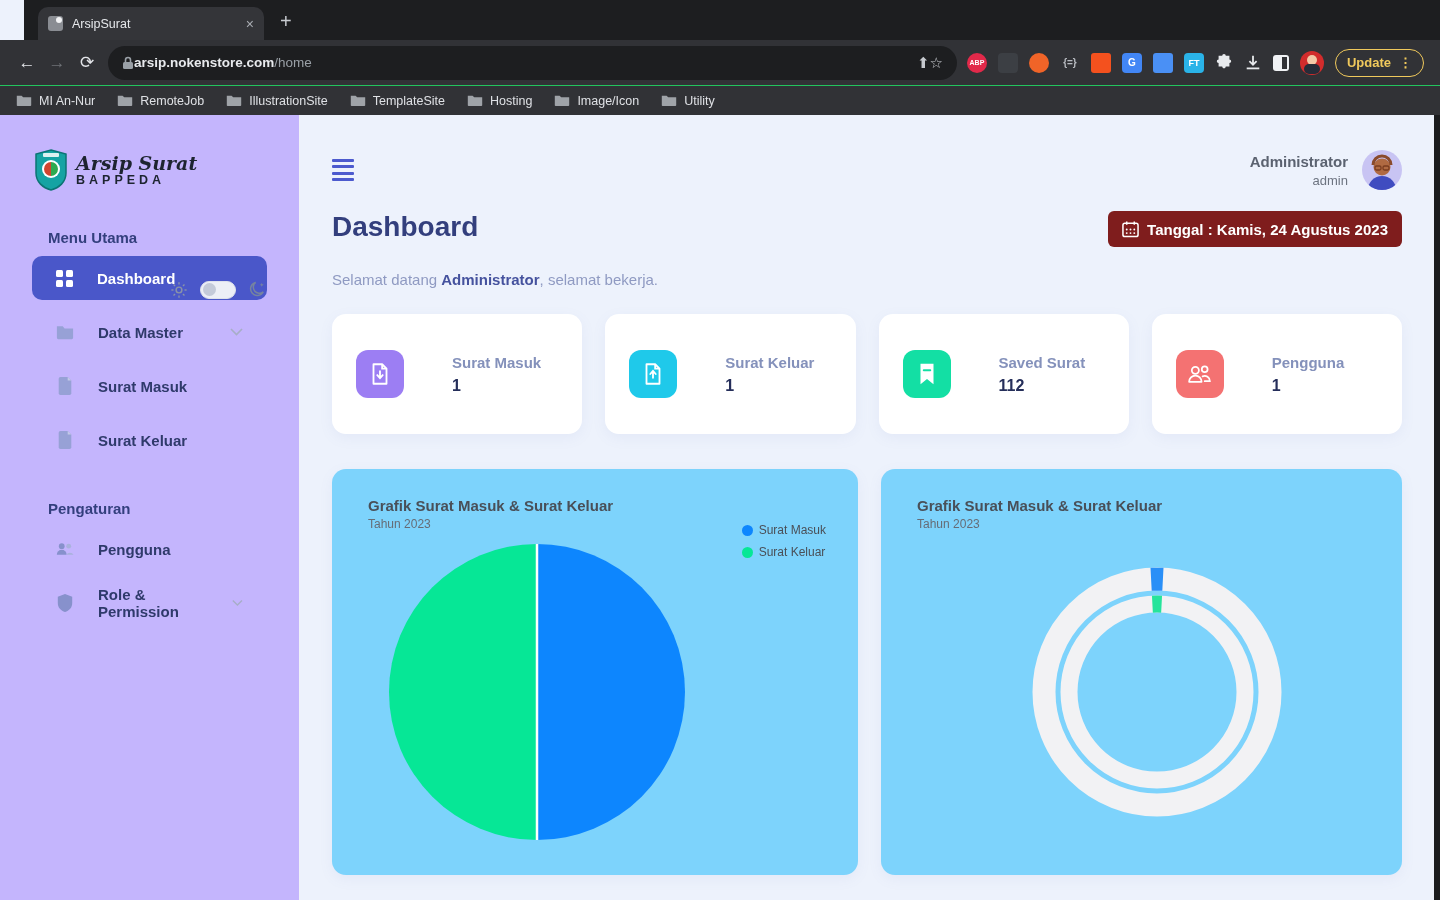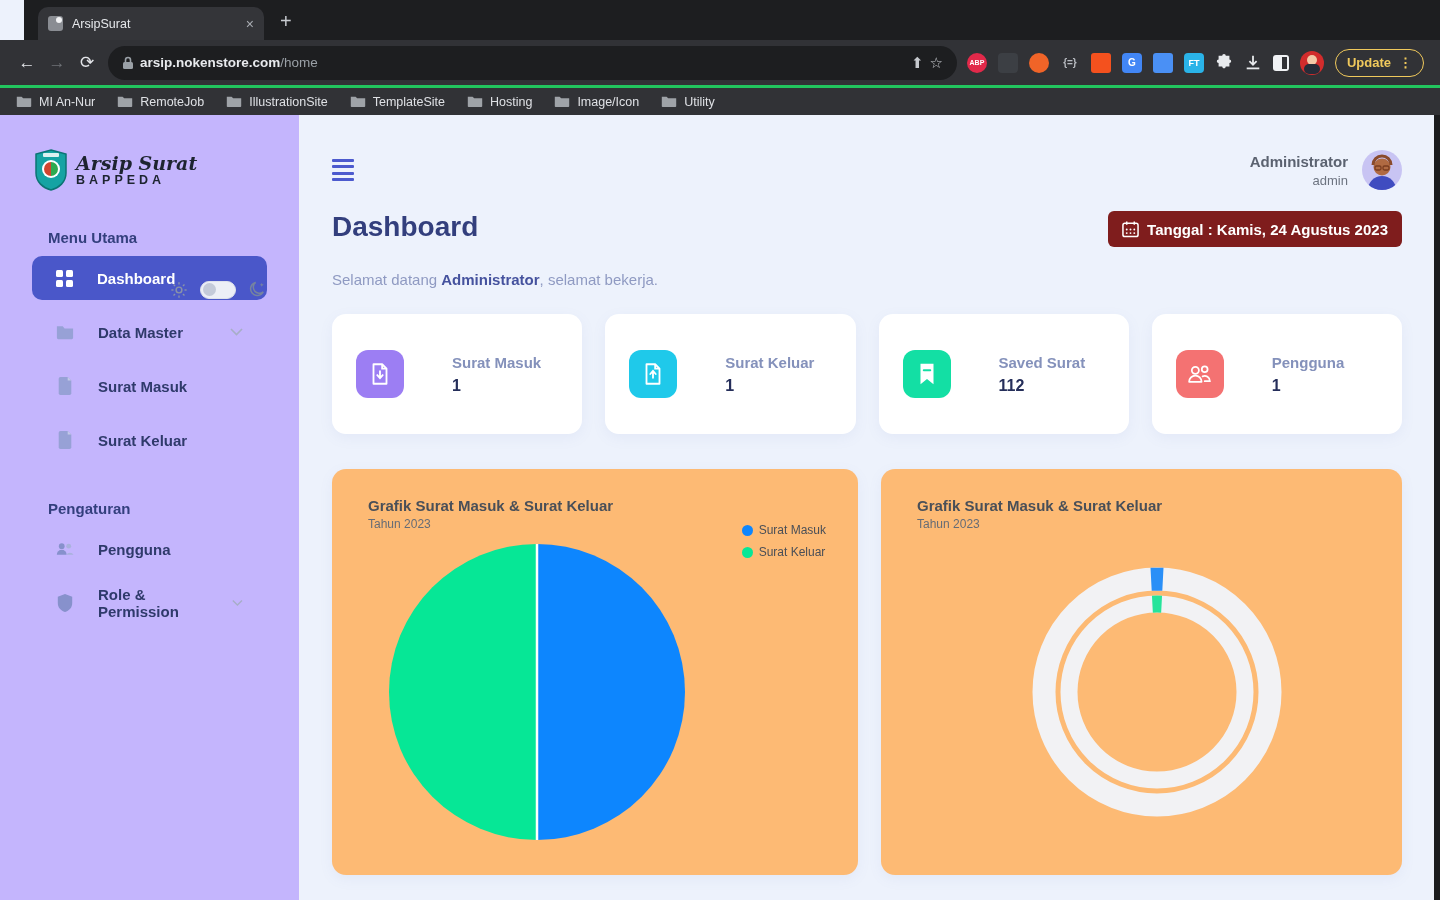--- a/index.html
+++ b/index.html
@@ -17,34 +17,34 @@
   .tab-close { color:#a9adb3; font-size:14px; cursor:default; }
   .newtab { position:absolute; left:256px; top:11px; color:#c8cbd0; font-size:20px; line-height:20px; }
   .tabsearch { position:absolute; right:14px; top:13px; color:#c8cbd0; font-size:13px; }
 
   .toolbar { position:absolute; left:0; top:40px; width:1440px; height:45px; background:#313236;
     display:flex; align-items:center; padding:0 12px; }
   .navbtn { width:30px; height:30px; display:flex; align-items:center; justify-content:center;
     font-size:17px; color:#e4e6ea; flex:none; }
   .navbtn.dim { color:#6f7277; }
   .omnibox { flex:1; height:34px; margin:0 10px 0 6px; background:#1d1e20; border-radius:17px;
-    display:flex; align-items:center; padding:0 14px; gap:6px; min-width:0; }
+    display:flex; align-items:center; padding:0 14px; gap:0; min-width:0; }
   .url { font-size:13.5px; white-space:nowrap; overflow:hidden; flex:1; }
   .url .host { color:#e8eaed; font-weight:bold; }
   .url .path { color:#9aa0a6; }
   .boxicon { color:#c6c9ce; font-size:15px; flex:none; }
   .extrow { display:flex; align-items:center; gap:11px; flex:none; padding-right:4px; }
   .ext { width:20px; height:20px; border-radius:4px; display:flex; align-items:center;
     justify-content:center; font-size:8px; font-weight:bold; color:#fff; flex:none; }
   .ext.round { border-radius:50%; }
   .update-pill { height:28px; border:1.5px solid #f0c95c; border-radius:14px; display:flex;
     align-items:center; gap:8px; padding:0 11px; color:#f0c95c; font-size:13px; font-weight:bold; }
 
   .bookmarks { position:absolute; left:0; top:85px; width:1440px; height:30px; background:#313236;
-    display:flex; align-items:center; gap:22px; padding:0 16px; border-top:3px solid #22c55e; }
+    display:flex; align-items:center; gap:22px; padding:0 16px; border-top:1px solid #22c55e; }
   .bm { display:flex; align-items:center; gap:7px; color:#dfe1e5; font-size:12.5px; }
   .folder-ic { width:16px; height:13px; flex:none; }
 
   .edge-strip { position:absolute; right:0; top:115px; width:6px; height:785px; background:#1b1c1e; }
 
   
   .sidebar { position:absolute; left:0; top:115px; width:300px; height:785px; background:#c4b5fd;
     border-right:1px solid #f0f2f9; }
   .logo-row { display:flex; align-items:center; margin:34px 0 0 34px; gap:8px; }
   .shield { width:34px; height:42px; flex:none; }
@@ -86,21 +86,21 @@
   .stats-row { display:flex; gap:23px; margin-top:26px; }
   .stat-card { flex:1; height:120px; background:#fff; border-radius:14px;
     box-shadow:0 4px 14px rgba(110,130,190,.08); display:flex; align-items:center; padding:0 24px; }
   .stat-ic { width:48px; height:48px; border-radius:12px; display:flex; align-items:center;
     justify-content:center; flex:none; }
   .stat-txt { margin-left:48px; }
   .stat-label { font-size:15px; font-weight:600; color:#8491bb; }
   .stat-value { font-size:16px; font-weight:bold; color:#252e5a; margin-top:6px; }
 
   .charts-row { display:flex; gap:23px; margin-top:35px; }
-  .chart-card { background:#fdba74; border-radius:14px; box-shadow:0 4px 14px rgba(110,130,190,.08);
+  .chart-card { background:#7dd3fc; border-radius:14px; box-shadow:0 4px 14px rgba(110,130,190,.08);
     height:406px; position:relative; }
   .chart-card.left { width:526px; }
   .chart-card.right { flex:1; }
   .chart-title { position:absolute; left:36px; top:28px; font-size:15px; font-weight:bold; color:#494f58; }
   .chart-sub { position:absolute; left:36px; top:48px; font-size:12px; color:#666c76; }
   .legend { position:absolute; right:32px; top:54px; }
   .legend-item { display:flex; align-items:center; gap:6px; margin-bottom:8px; }
   .legend-dot { width:11px; height:11px; border-radius:50%; }
   .legend-label { font-size:12px; color:#4a4f57; }
   .pie-wrap { position:absolute; left:57px; top:75px; }

